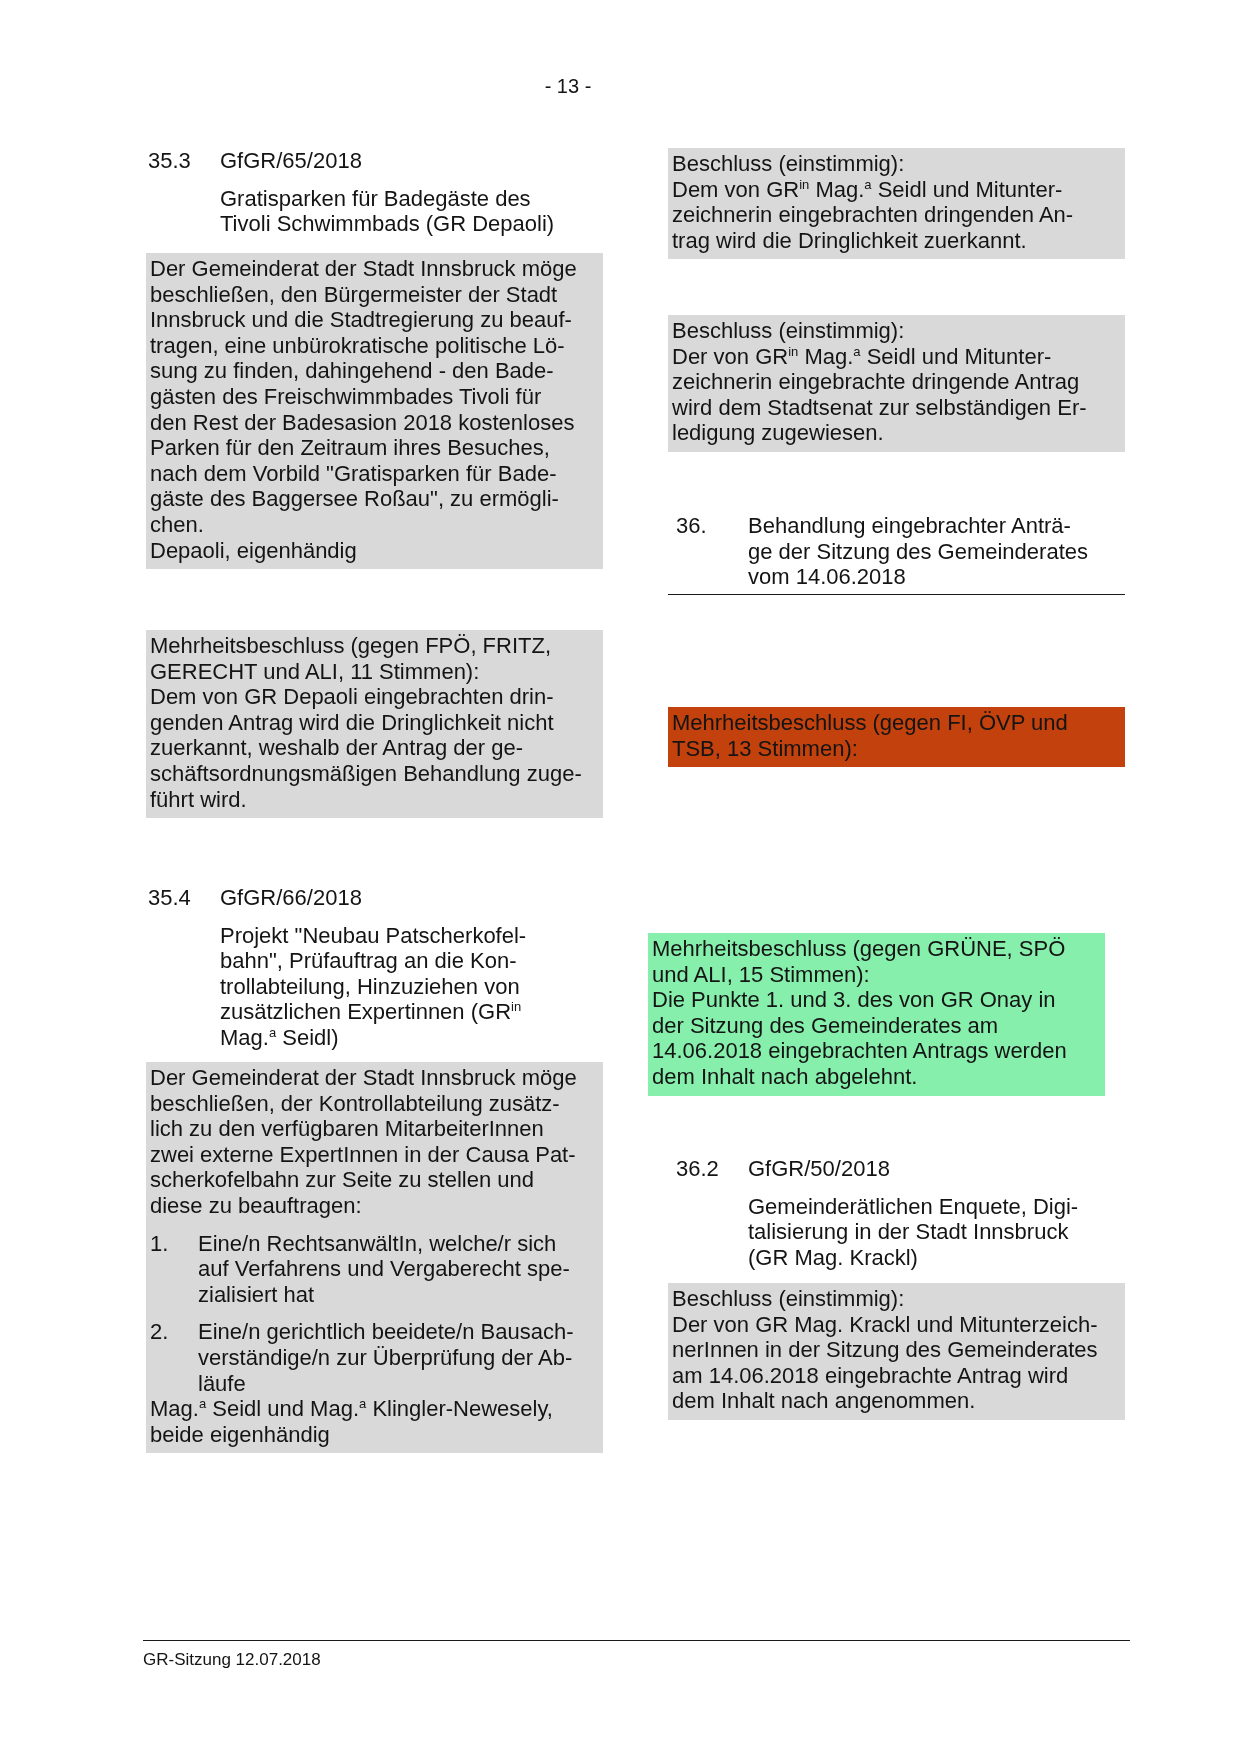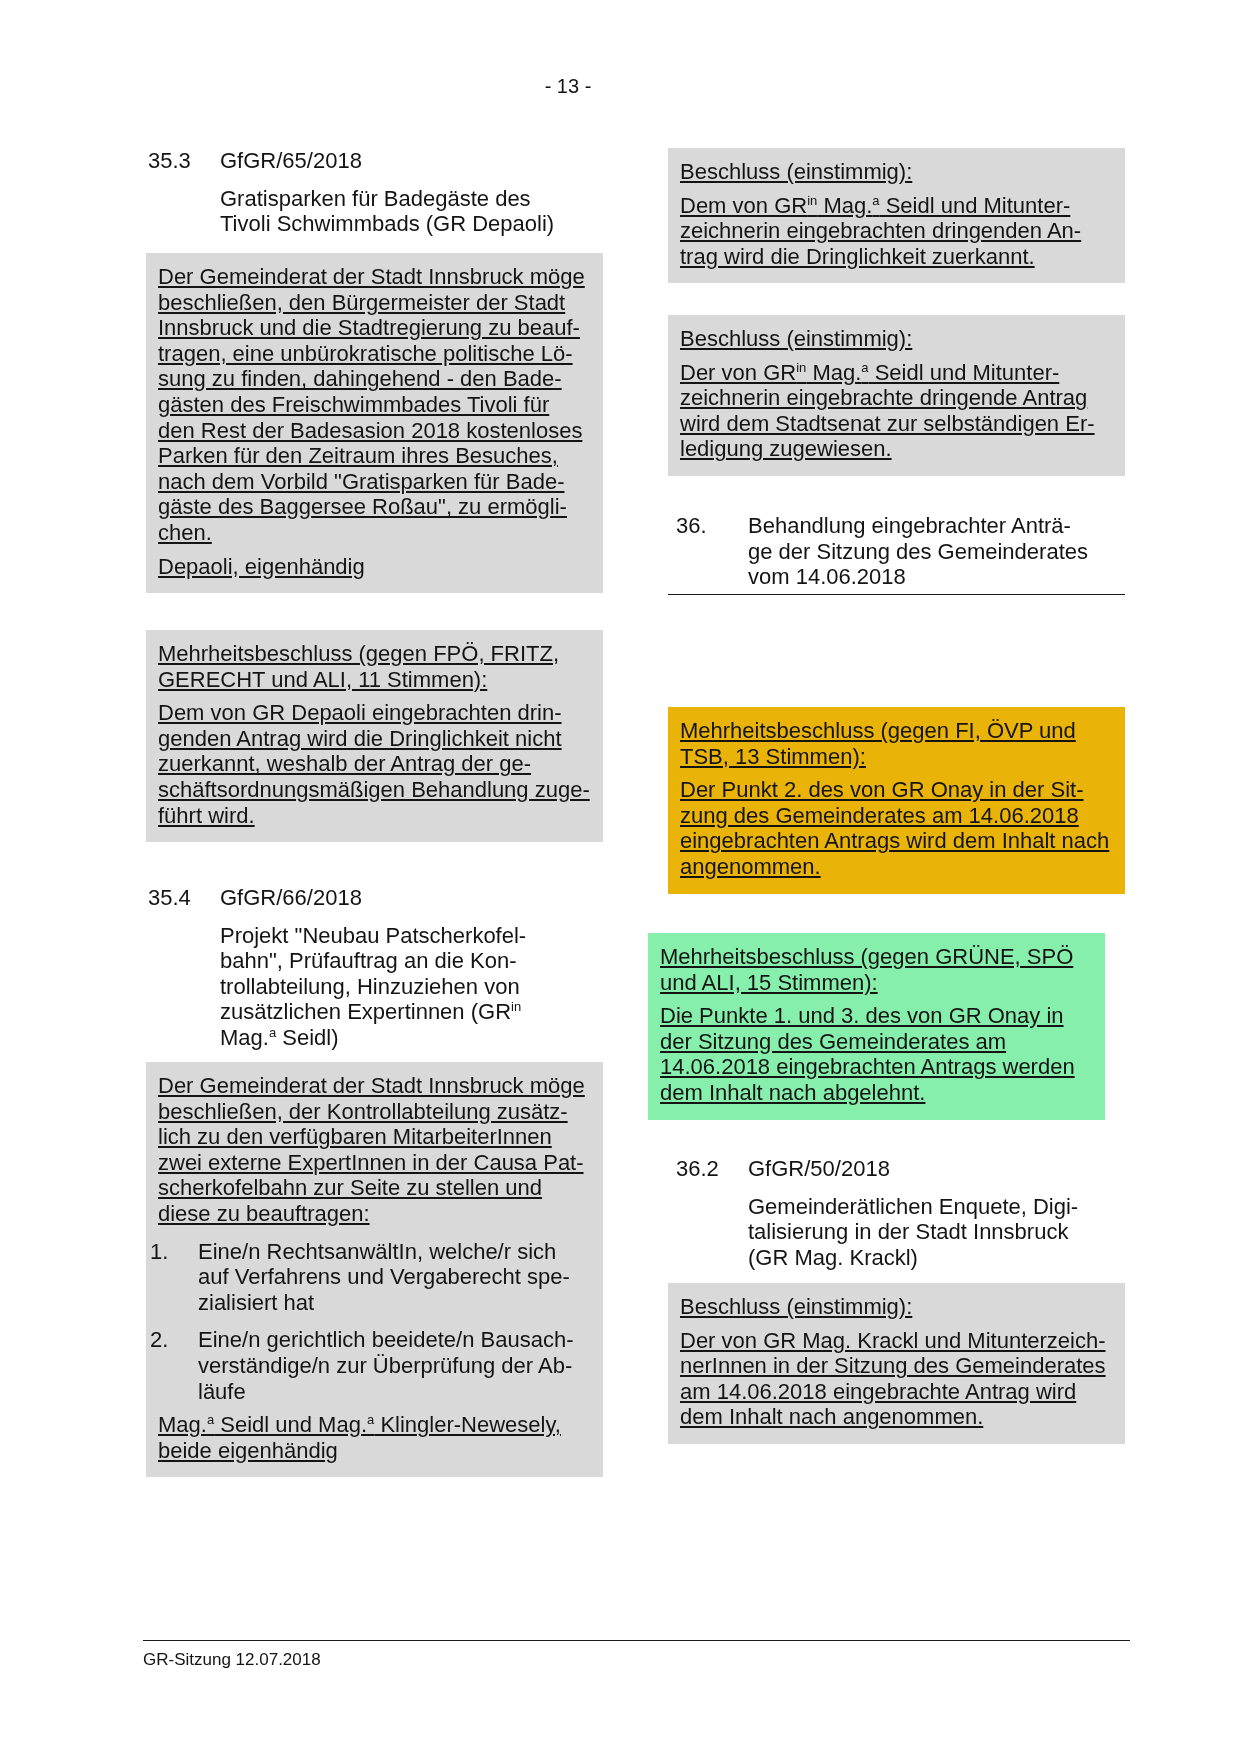--- a/index.html
+++ b/index.html
@@ -12,21 +12,21 @@
   .heading{position:absolute;white-space:nowrap;}
   .h-num{display:inline-block;width:72px;}
   .h-code{display:inline-block;}
   .h-title{margin-left:72px;margin-top:12px;}
   .h-flex{display:flex;}
   .h-flex .h-num{flex:none;}
   .shade{
     position:absolute;width:457px;box-sizing:border-box;
     background:#d9d9d9;padding:3px 0 6px 4px;
   }
-  .shade p{margin:8px;white-space:nowrap;text-decoration:underline;}
+  .shade p{margin:0;white-space:nowrap;}
   .shade > * + *{margin-top:12px;}
   .list-item{display:flex;}
   .li-num{width:48px;flex:none;}
   .li-text{white-space:nowrap;display:inline-block;}
   .rule{position:absolute;height:0;border-top:1.5px solid #1a1a1a;}
   .footer-text{position:absolute;font-size:17px;line-height:20px;white-space:nowrap;}
   sup{font-size:13px;line-height:0;vertical-align:super;}
 </style>
 </head>
 <body>
@@ -78,23 +78,22 @@
     <p>Der von GR<sup>in</sup> Mag.<sup>a</sup> Seidl und Mitunter-<br>zeichnerin eingebrachte dringende Antrag<br>wird dem Stadtsenat zur selbständigen Er-<br>ledigung zugewiesen.</p>
   </div>
 
   <div class="heading h-flex" style="top:513px;left:676px;">
     <span class="h-num">36.</span>
     <div>Behandlung eingebrachter Anträ-<br>ge der Sitzung des Gemeinderates<br>vom 14.06.2018</div>
   </div>
   <div class="rule" style="top:594px;left:668px;width:457px;"></div>
 
 
-  <div class="shade" style="top: 707px; left: 668px; background: #eab308;">
+  <div class="shade" style="top: 707px; left: 668px; background: #c2410c;">
     <p>Mehrheitsbeschluss (gegen FI, ÖVP und<br>TSB, 13 Stimmen):</p>
-    <p>Der Punkt 2. des von GR Onay in der Sit-<br>zung des Gemeinderates am 14.06.2018<br>eingebrachten Antrags wird dem Inhalt nach<br>angenommen.</p>
   </div>
 
   <div class="shade" style="top: 933px; left: 648px; background: #86efac;">
     <p>Mehrheitsbeschluss (gegen GRÜNE, SPÖ<br>und ALI, 15 Stimmen):</p>
     <p>Die Punkte 1. und 3. des von GR Onay in<br>der Sitzung des Gemeinderates am<br>14.06.2018 eingebrachten Antrags werden<br>dem Inhalt nach abgelehnt.</p>
   </div>
 
   <div class="heading" style="top:1156px;left:676px;">
     <span class="h-num">36.2</span><span class="h-code">GfGR/50/2018</span>
     <div class="h-title">Gemeinderätlichen Enquete, Digi-<br>talisierung in der Stadt Innsbruck<br>(GR Mag. Krackl)</div>

